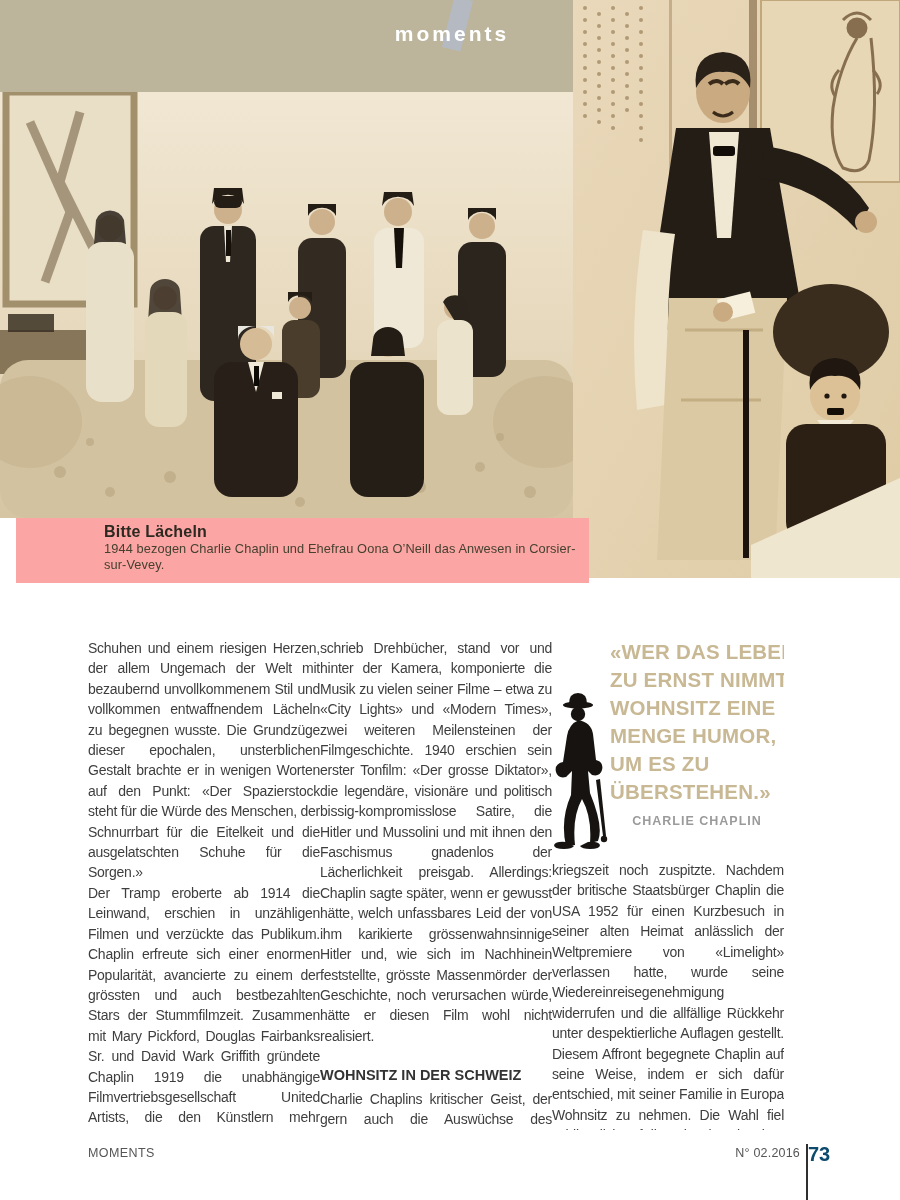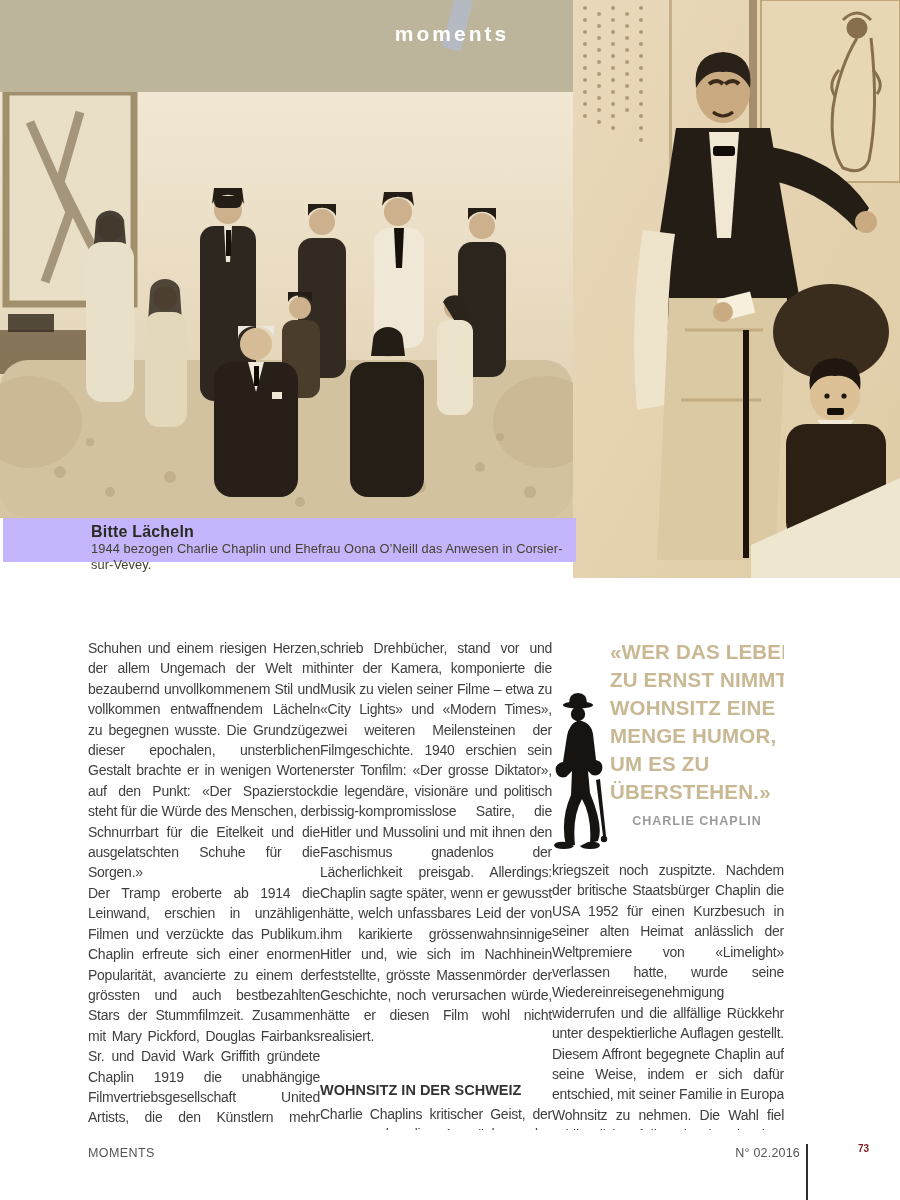--- a/index.html
+++ b/index.html
@@ -13,49 +13,49 @@
                transform:rotate(14deg);opacity:.9;z-index:1;}
   .logo-text{position:relative;z-index:2;color:#ffffff;font-weight:bold;font-size:21px;
              letter-spacing:3px;text-transform:lowercase;}
 
   
   .photo-family{position:absolute;left:0;top:92px;width:573px;height:426px;}
   .photo-immigrant{position:absolute;left:573px;top:0;width:327px;height:578px;}
   .photo-family svg,.photo-immigrant svg{display:block;}
 
   
-  .caption-band{position:absolute;left:3px;top:518px;width:573px;height:44px;background:#c4b5fd;
+  .caption-band{position:absolute;left:16px;top:518px;width:573px;height:65px;background:#fca5a5;
                 box-sizing:border-box;padding:4px 8px 0 88px;}
   .caption-title{font-size:16px;font-weight:bold;color:#2b2920;letter-spacing:.2px;line-height:19px;}
   .caption-line{font-size:12.8px;color:#45412f;line-height:15.5px;letter-spacing:.1px;}
 
   
   .columns{position:absolute;left:88px;top:638px;width:732px;height:492px;display:flex;}
   .col{width:232px;height:492px;overflow:hidden;font-size:14px;line-height:20.4px;
        text-align:justify;letter-spacing:-0.25px;color:#3e3e3e;}
   .col p{margin:0;}
-  .col-heading{font-size:14.5px;font-weight:bold;color:#333333;margin:34px 0 3px 0;
+  .col-heading{font-size:14.5px;font-weight:bold;color:#333333;margin:19px 0 3px 0;
                letter-spacing:0;text-align:left;}
 
   
   .quote-block{position:relative;min-height:222px;margin-bottom:0;}
   .quote-lines{margin-left:58px;text-align:left;}
   .quote-line{font-size:20.5px;line-height:28px;font-weight:bold;color:#c8b894;
               letter-spacing:.2px;white-space:nowrap;}
   .quote-attribution{margin:5px 0 14px 58px;font-size:12.5px;font-weight:bold;color:#9b9b9b;
                      letter-spacing:1px;text-align:center;}
   .chaplin-silhouette{position:absolute;left:-4px;top:52px;width:62px;height:162px;}
 
   
   .footer-magazine{position:absolute;left:88px;top:1146px;font-size:12.5px;color:#555555;
                    letter-spacing:.4px;}
   .footer-issue{position:absolute;right:100px;top:1146px;font-size:12.5px;color:#555555;
                 letter-spacing:.2px;}
   .footer-divider{position:absolute;left:806px;top:1144px;width:1.5px;height:56px;background:#2f2f2f;}
-  .footer-page{position:absolute;left:858px;top:1143px;font-size:10px;font-weight:bold;color:#7f1d1d;}
+  .footer-page{position:absolute;left:808px;top:1143px;font-size:20px;font-weight:bold;color:#0c4a6e;}
 </style>
 </head>
 <body>
 
 <div class="page">
 
   <div class="header-band">
     <div class="logo">
       <span class="logo-ribbon"></span>
       <span class="logo-text"><span>mom</span><span>e</span><span>nts</span></span>

